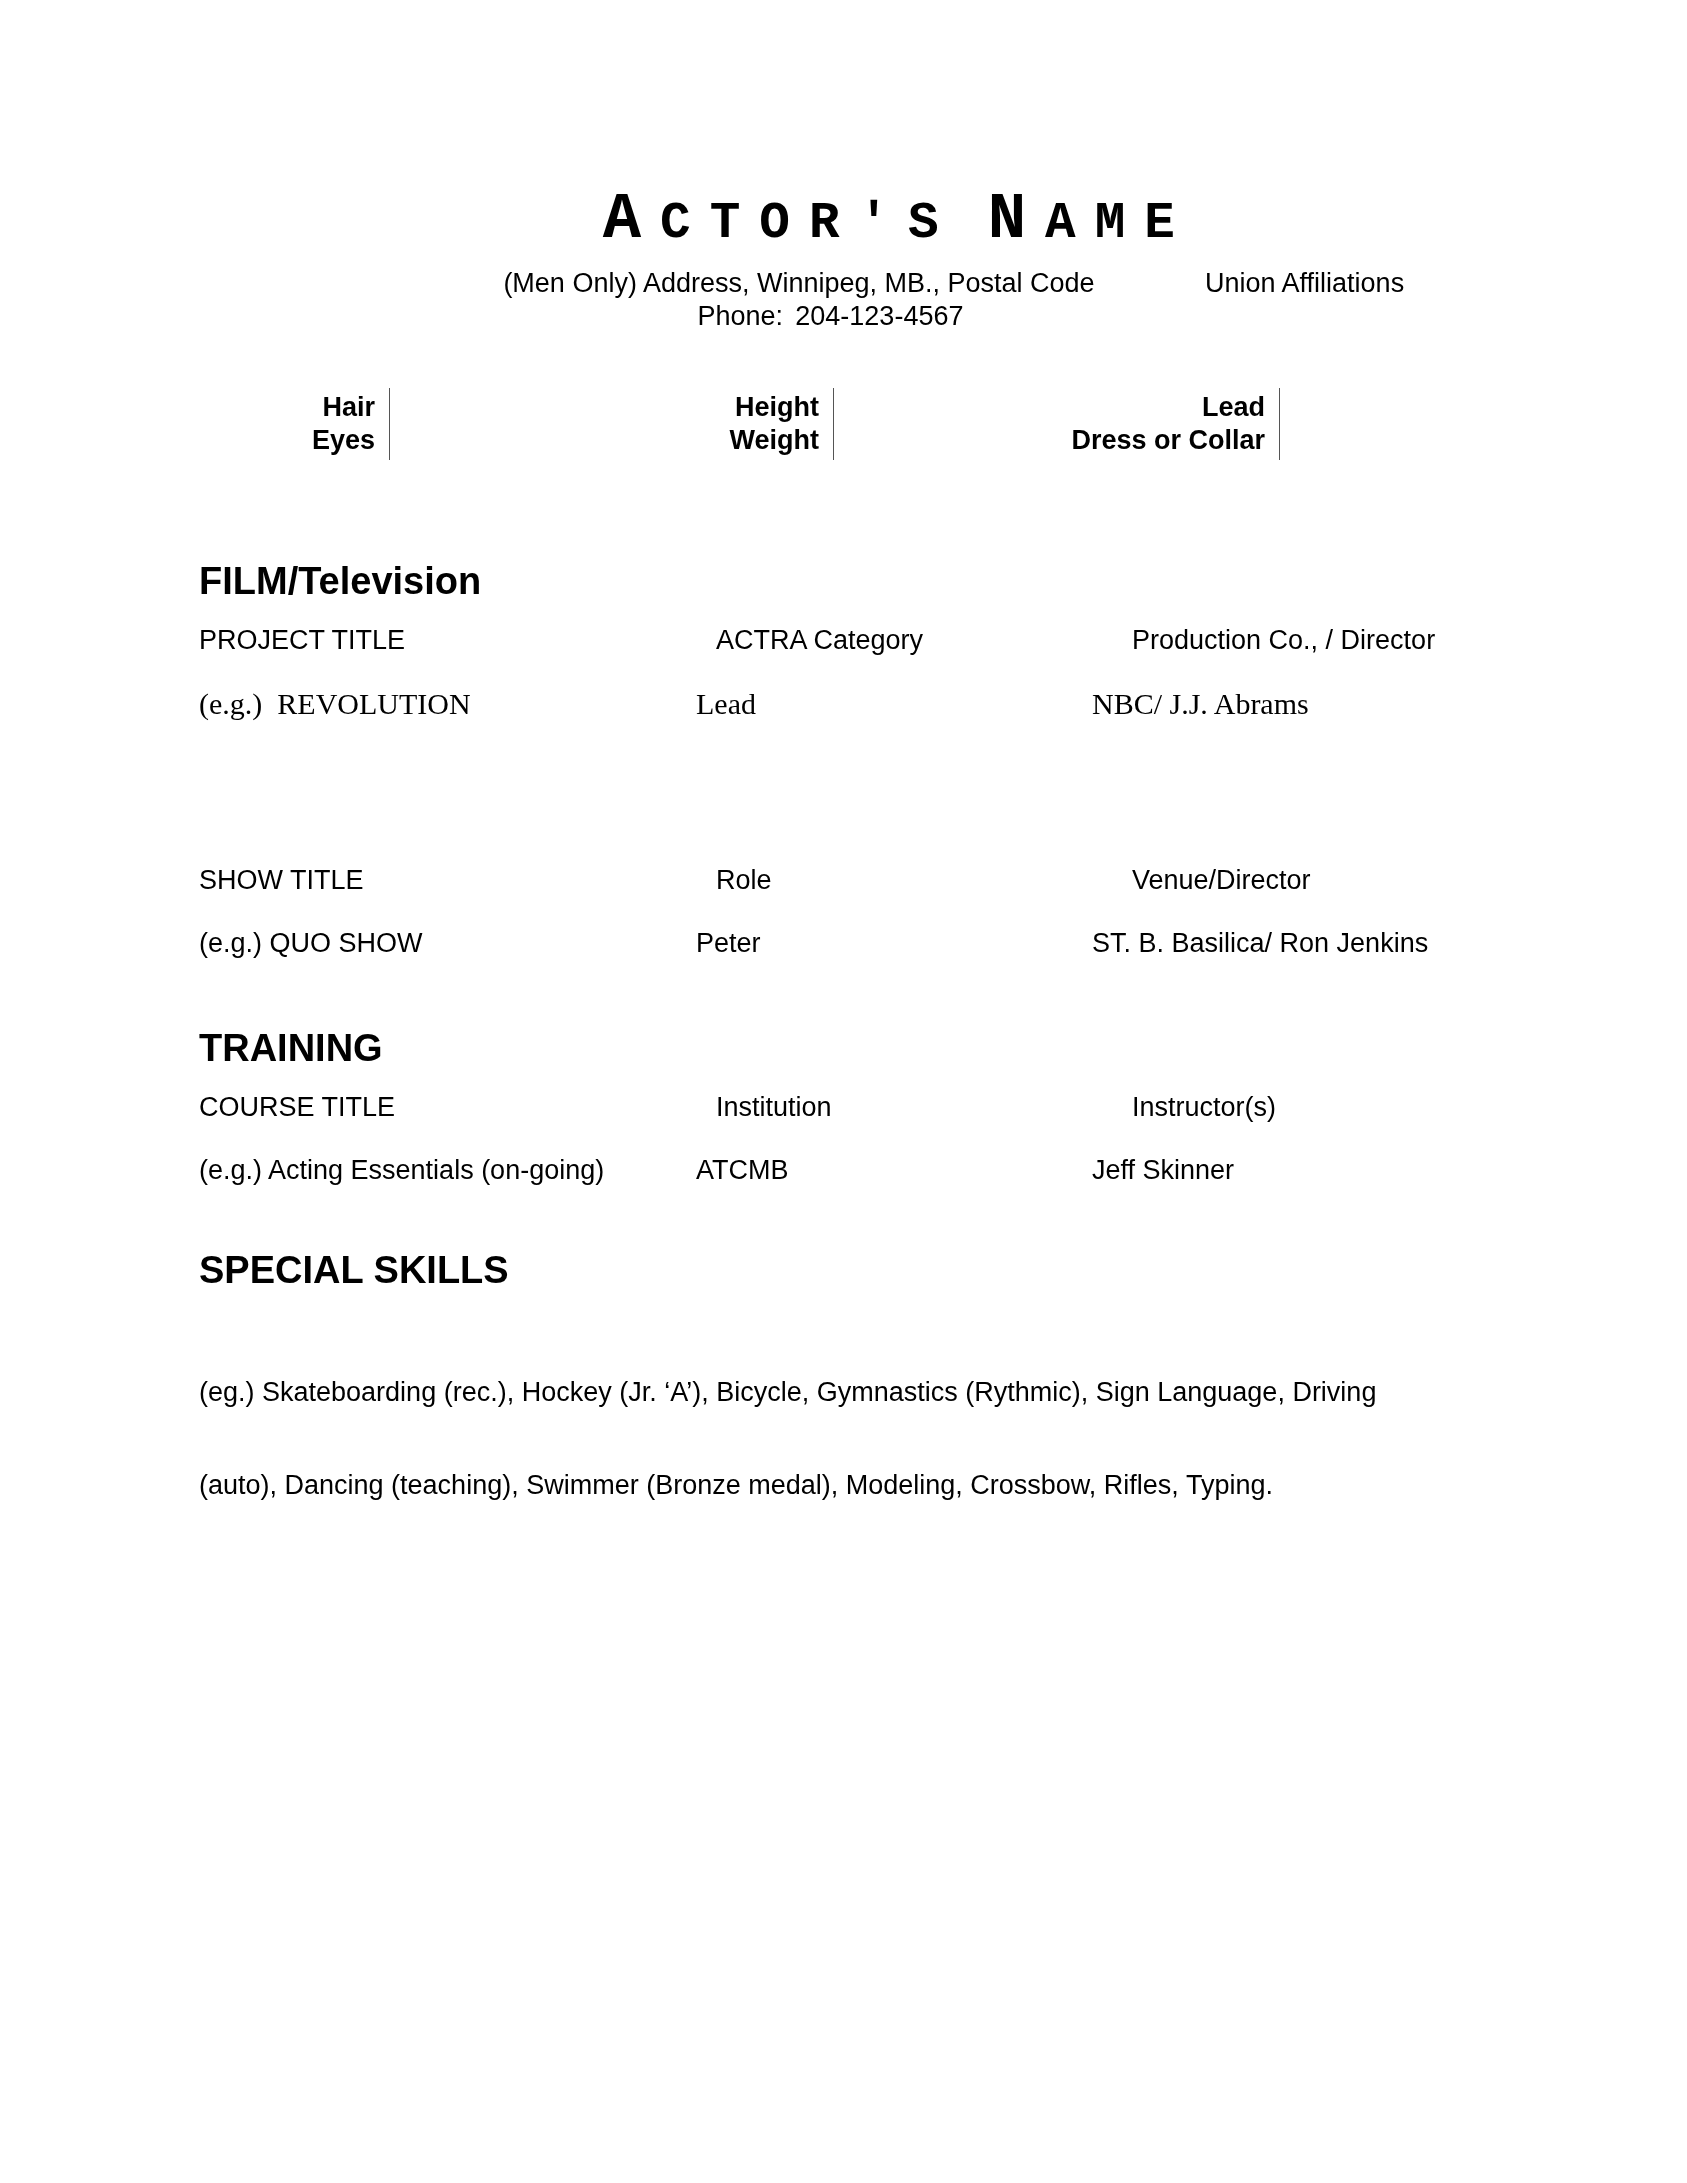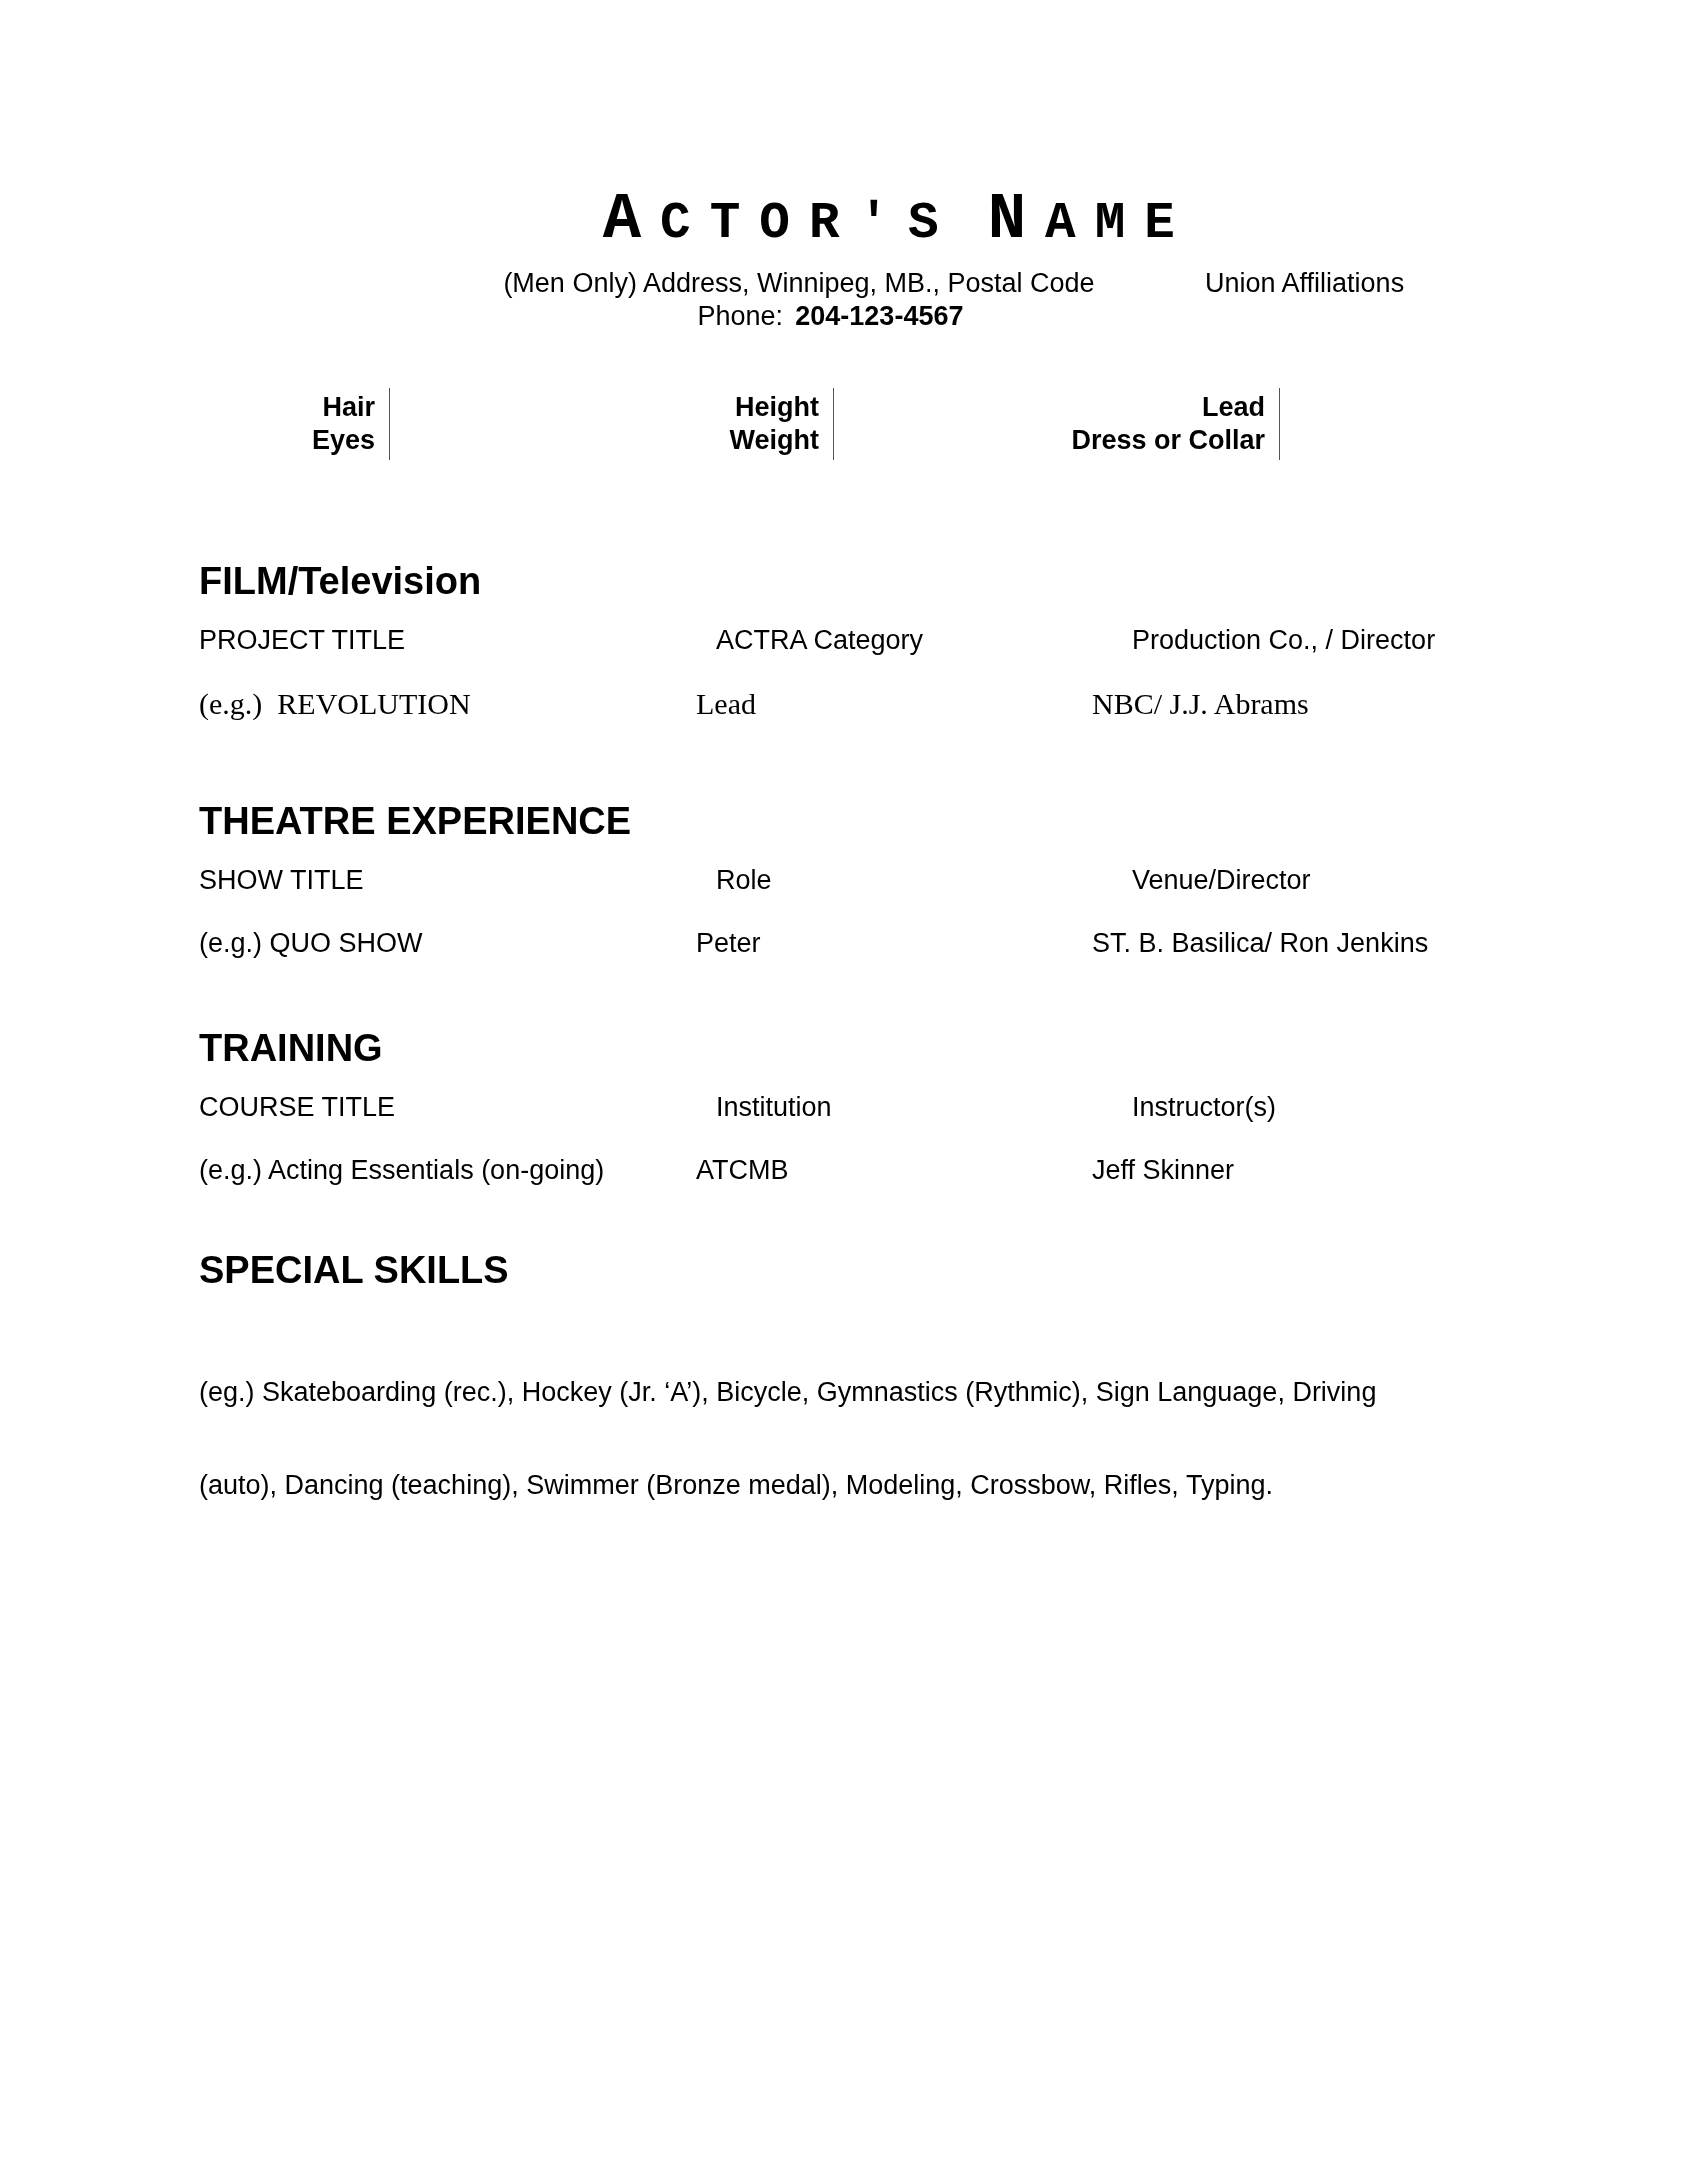--- a/index.html
+++ b/index.html
@@ -50,21 +50,21 @@
   }
   .addr-line2 {
     position: absolute;
     top: 300px;
     left: 0;
     width: 1661px;
     text-align: center;
     font-size: 27px;
     line-height: 33px;
   }
-  .addr-line2 .phone-number { font-weight: bold; margin-left: 12.2px; }
+  .addr-line2 .phone-number { font-weight: normal; margin-left: 12.2px; }
 
   
   .stat-group {
     position: absolute;
     top: 388px;
     height: 72px;
     border-right: 1.7px solid #555555;
     padding-right: 14px;
     padding-top: 2.6px;
     text-align: right;
@@ -153,21 +153,20 @@
       <div class="cell">Production Co., / Director</div>
     </div>
     <div class="row row-example serif">
       <div class="cell">(e.g.)  REVOLUTION</div>
       <div class="cell">Lead</div>
       <div class="cell">NBC/ J.J. Abrams</div>
     </div>
   </div>
 
   <div class="section sec-theatre">
-    <h2>THEATRE EXPERIENCE</h2>
     <div class="row row-headers">
       <div class="cell">SHOW TITLE</div>
       <div class="cell">Role</div>
       <div class="cell">Venue/Director</div>
     </div>
     <div class="row row-example">
       <div class="cell">(e.g.) QUO SHOW</div>
       <div class="cell">Peter</div>
       <div class="cell">ST. B. Basilica/ Ron Jenkins</div>
     </div>

